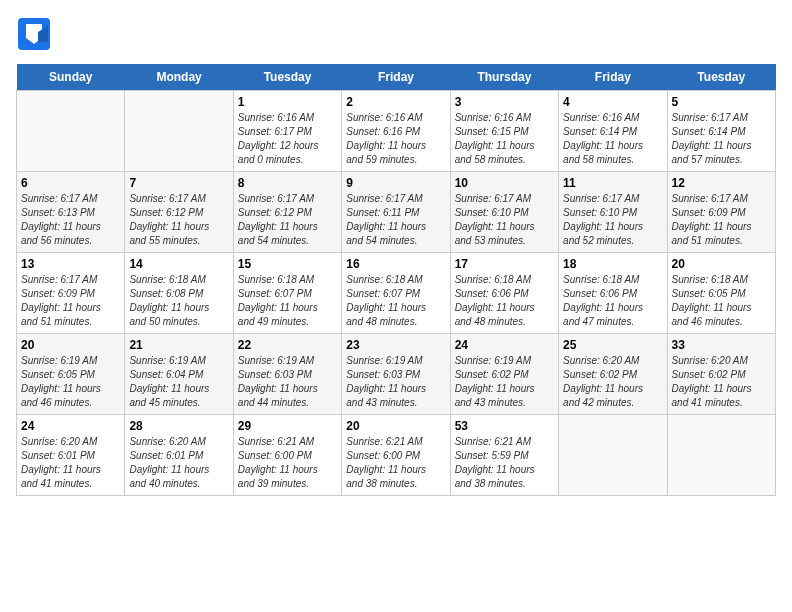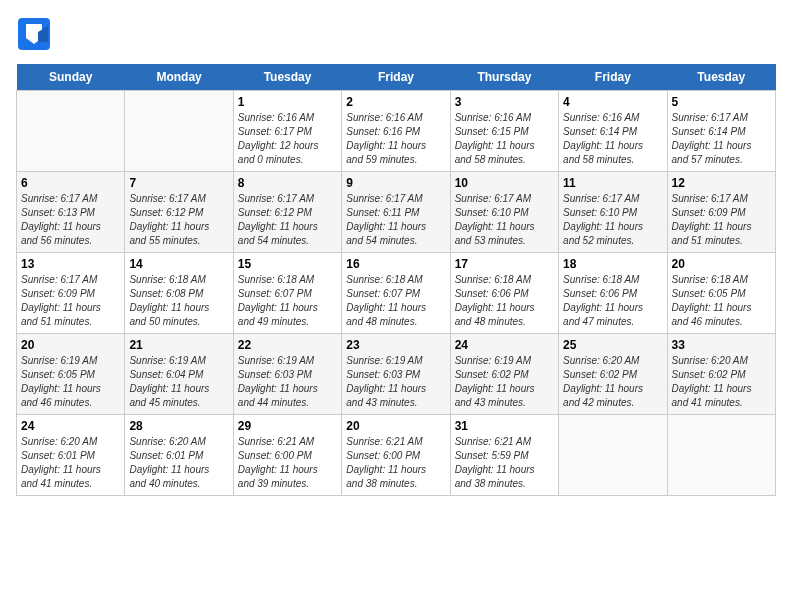--- a/index.html
+++ b/index.html
@@ -326,21 +326,21 @@
 and 39 minutes.</div>
         </td>
         <td>
           <div class="day-num">20</div>
           <div class="day-info" style="white-space: pre-line;">Sunrise: 6:21 AM
 Sunset: 6:00 PM
 Daylight: 11 hours
 and 38 minutes.</div>
         </td>
         <td>
-          <div class="day-num">31</div>
+          <div class="day-num">53</div>
           <div class="day-info" style="white-space: pre-line;">Sunrise: 6:21 AM
 Sunset: 5:59 PM
 Daylight: 11 hours
 and 38 minutes.</div>
         </td>
         <td class="empty"></td>
         <td class="empty"></td>
       </tr>
     </tbody>
 </table>

